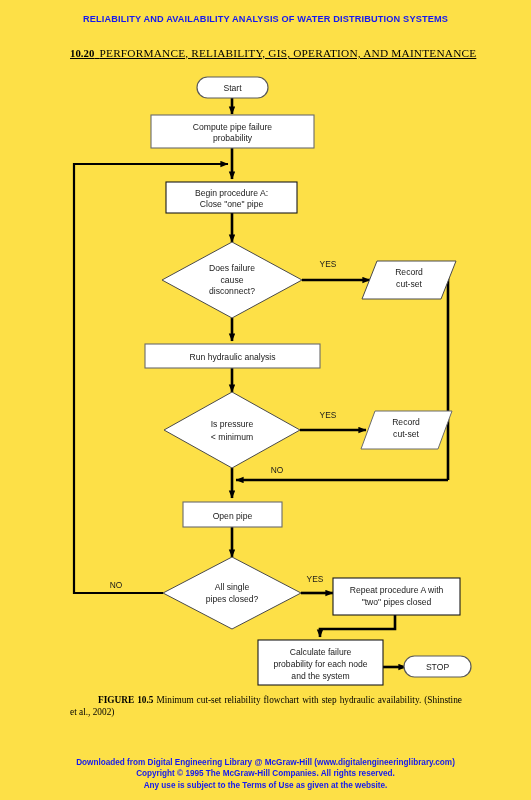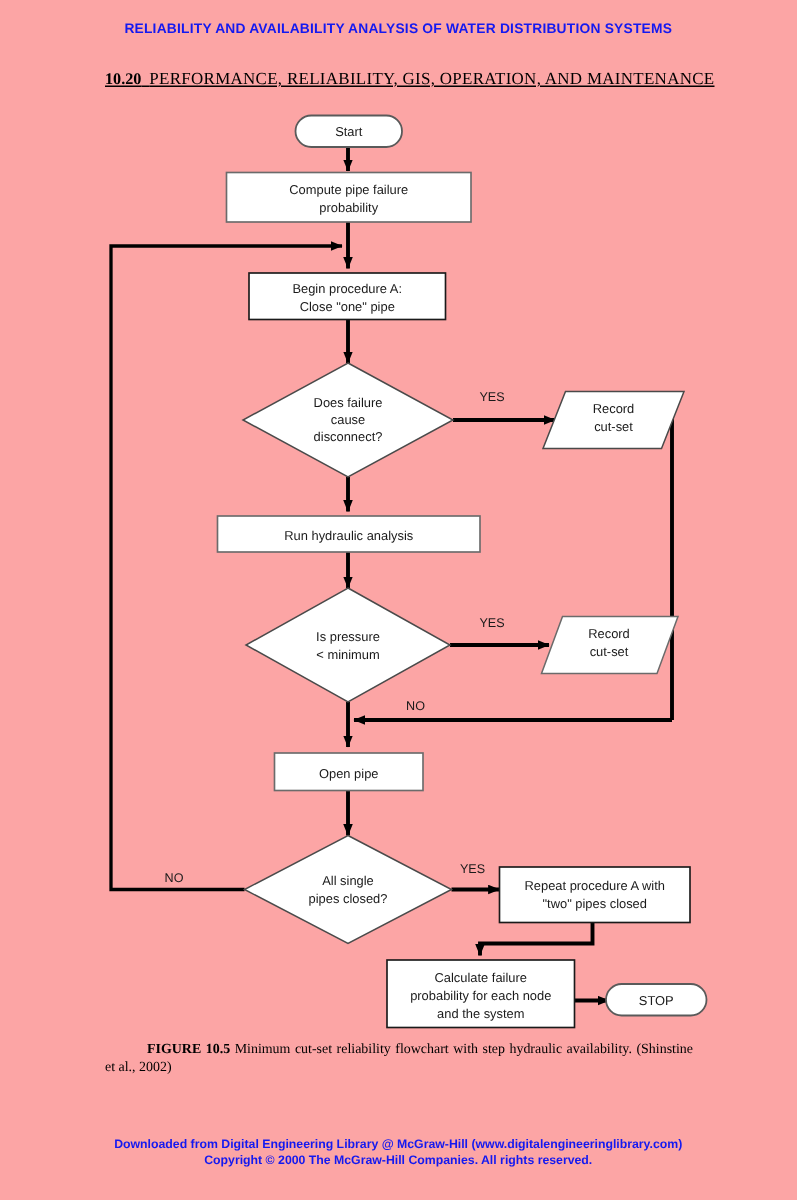--- a/index.html
+++ b/index.html
@@ -10,21 +10,21 @@
   body {
     width: 531px;
     height: 800px;
     position: relative;
     font-family: "Liberation Sans", sans-serif;
     overflow: hidden;
   }
   .page {
     position: absolute;
     inset: 0;
-    background: #fca5a5;
+    background: #fde047;
   }
   .running-head {
     position: absolute;
     top: 14px;
     left: 0;
     width: 531px;
     text-align: center;
     color: #1419f0;
     font-family: "Liberation Sans", sans-serif;
     font-weight: bold;
@@ -240,16 +240,17 @@
 
     </svg>
   </div>
 
   <div class="caption">
     <b>FIGURE 10.5</b><span>&nbsp;</span><span>Minimum cut-set reliability flowchart with step hydraulic availability. (Shinstine et al., 2002)</span>
   </div>
 
   <div class="footer">
     <div>Downloaded from Digital Engineering Library @ McGraw-Hill (www.digitalengineeringlibrary.com)</div>
-    <div>Copyright © 2000 The McGraw-Hill Companies. All rights reserved.</div>
+    <div>Copyright © 1995 The McGraw-Hill Companies. All rights reserved.</div>
+    <div>Any use is subject to the Terms of Use as given at the website.</div>
   </div>
 
 </div>
 
 </body></html>

